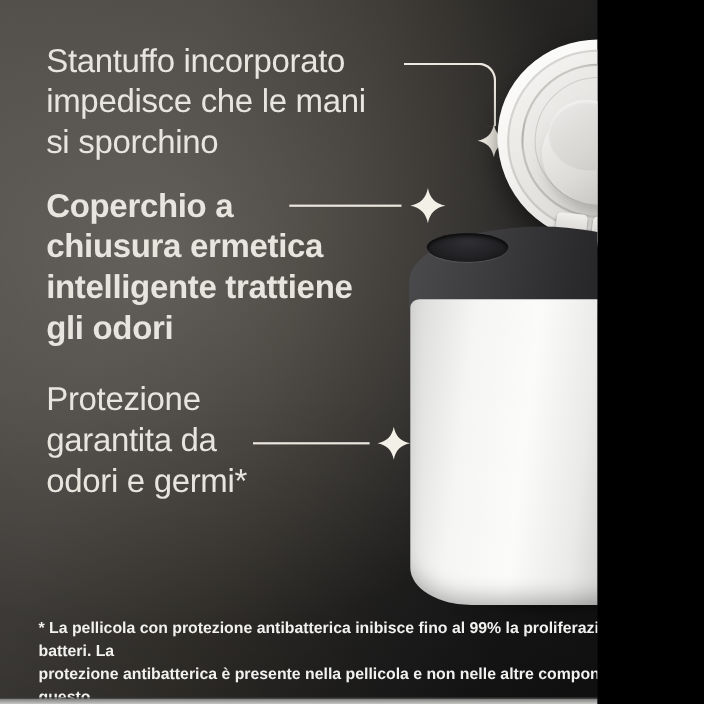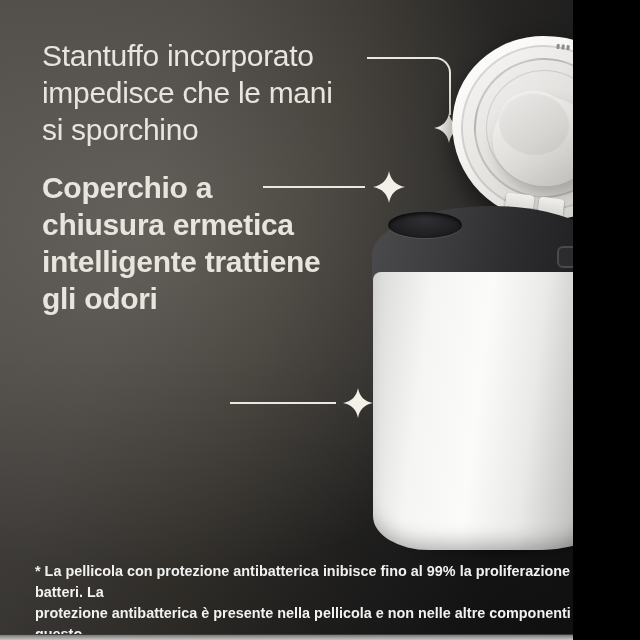--- a/index.html
+++ b/index.html
@@ -4,21 +4,20 @@
 <style>
   html,body{margin:0;padding:0;background:#000;}
   .canvas{
     position:relative;width:543px;height:640px;overflow:hidden;
     font-family:"Liberation Sans",sans-serif;
     background-color:#141415;
     background-image:
       radial-gradient(620px 500px at 150px 230px, rgba(130,125,117,0.50), rgba(130,125,117,0) 70%),
       linear-gradient(to bottom, rgba(0,0,0,0) 55%, rgba(0,0,0,0.20) 100%),
       linear-gradient(108deg,#4c4946 0%,#464340 26%,#37342f 48%,#242322 68%,#171718 86%,#131314 100%);
-    padding-left: 30px;
   }
   
   .callout{position:absolute;left:42px;color:#e8e5de;font-size:30px;line-height:37px;
     letter-spacing:-0.3px;white-space:pre-line;font-weight:400;}
   .callout.c1{top:37px;}
   .callout.c2{top:169px;font-weight:bold;}
   .callout.c3{top:345px;}
   
   .conn{position:absolute;border:0 solid #ece8df;}
   .conn.l1{left:367px;top:57px;width:82px;height:56px;
@@ -80,20 +79,23 @@
 
 <div class="canvas">
 
   <div class="callout c1">Stantuffo incorporato
 impedisce che le mani
 si sporchino</div>
   <div class="callout c2">Coperchio a
 chiusura ermetica
 intelligente trattiene
 gli odori</div>
+  <div class="callout c3">Protezione
+garantita da
+odori e germi*</div>
 
   <div class="conn l1"></div>
   <div class="conn l2"></div>
   <div class="conn l3"></div>
 
   <span class="sparkle sp1">
     <svg viewBox="0 0 24 24">
         <path fill="#f3f0e7" d="M12 0C13.2 6.8 17.2 10.8 24 12 17.2 13.2 13.2 17.2 12 24 10.8 17.2 6.8 13.2 0 12 6.8 10.8 10.8 6.8 12 0Z"></path>
       </svg>
   </span>

